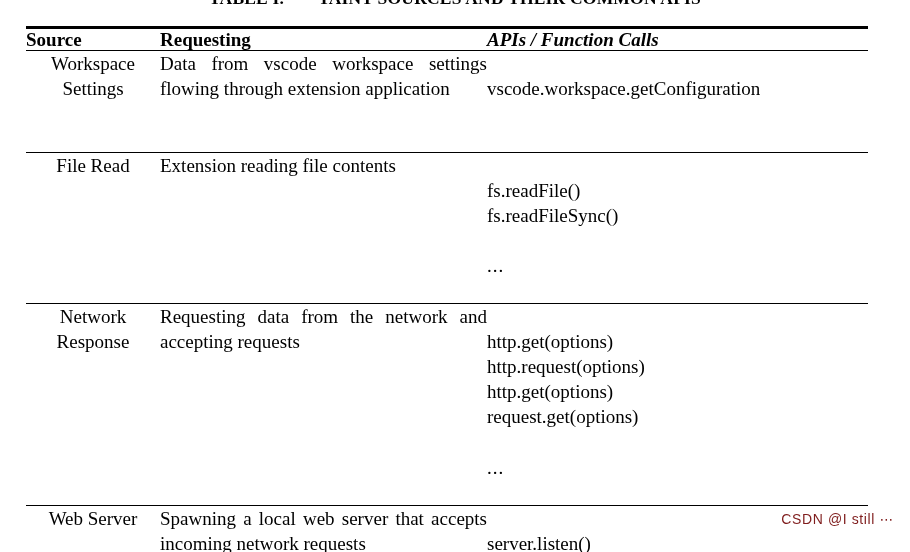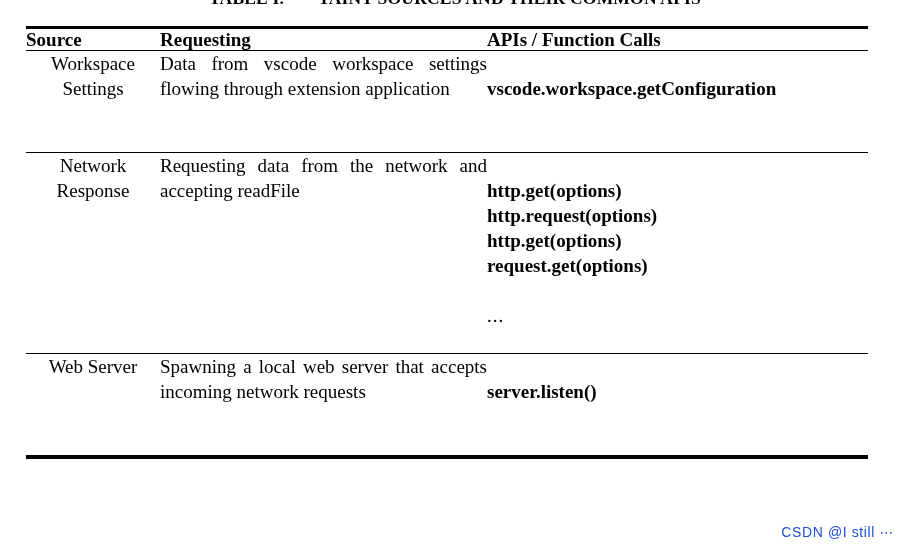--- a/index.html
+++ b/index.html
@@ -68,21 +68,21 @@
   thead th {
     font-size: 19px;
     font-weight: bold;
     text-align: left;
     padding-top: 12px;
     padding-bottom: 10px;
     line-height: 1.12;
   }
   thead th.pad-source { padding-left: 22px; }
   thead th.pad-desc   { padding-left: 22px; }
-  thead th.pad-api    { padding-left: 22px; }
+  thead th.pad-api    { padding-left: 22px; font-style: italic; }
 
   tbody td {
     font-size: 19px;
     line-height: 1.32;
     padding-top: 11px;
     padding-bottom: 13px;
   }
   td.cell-source {
     padding-left: 22px;
     padding-right: 10px;
@@ -96,35 +96,35 @@
     text-justify: inter-word;
     margin-left: 44px;
   }
   td.cell-api {
     padding-left: 22px;
     padding-right: 6px;
     text-align: left;
     white-space: pre-line;
   }
 
-  .api-line { display: block; font-weight: bold; }
+  .api-line { display: block; }
   .api-ellipsis {
     display: block;
     font-size: 19px;
     letter-spacing: 1px;
   }
 
   
   #watermark {
     position: absolute;
     right: 16px;
-    bottom: 12px;
+    bottom: 25px;
     font-family: "Liberation Sans", "DejaVu Sans", sans-serif;
     font-size: 14px;
-    color: #1d4ed8;
+    color: #7f1d1d;
     letter-spacing: 0.6px;
     white-space: nowrap;
   }
 </style>
 </head>
 <body>
 
 <div id="caption-wrap">
   <div id="caption">
     <span class="cap-label">TABLE I.</span><span class="cap-title">Taint Sources and Their Common APIs</span>
@@ -148,24 +148,32 @@
 
     <tr>
       <td class="cell-source">Workspace Settings</td>
       <td class="cell-desc">Data from vscode workspace settings flowing through extension application</td>
       <td class="cell-api">
         <span class="api-list"><span class="api-line">vscode.workspace.getConfiguration</span></span>
         <span class="api-ellipsis"></span>
       </td>
     </tr>
 
+    <tr class="rule-row">
+      <td class="cell-source">File Read</td>
+      <td class="cell-desc">Extension reading file contents</td>
+      <td class="cell-api">
+        <span class="api-list"><span class="api-line">fs.readFile()</span><span class="api-line">fs.readFileSync()</span></span>
+        <span class="api-ellipsis">...</span>
+      </td>
+    </tr>
 
     <tr class="rule-row">
       <td class="cell-source">Network Response</td>
-      <td class="cell-desc">Requesting data from the network and accepting readFile</td>
+      <td class="cell-desc">Requesting data from the network and accepting requests</td>
       <td class="cell-api">
         <span class="api-list"><span class="api-line">http.get(options)</span><span class="api-line">http.request(options)</span><span class="api-line">http.get(options)</span><span class="api-line">request.get(options)</span></span>
         <span class="api-ellipsis">...</span>
       </td>
     </tr>
 
     <tr class="rule-row rule-bottom">
       <td class="cell-source">Web Server</td>
       <td class="cell-desc">Spawning a local web server that accepts incoming network requests</td>
       <td class="cell-api">

